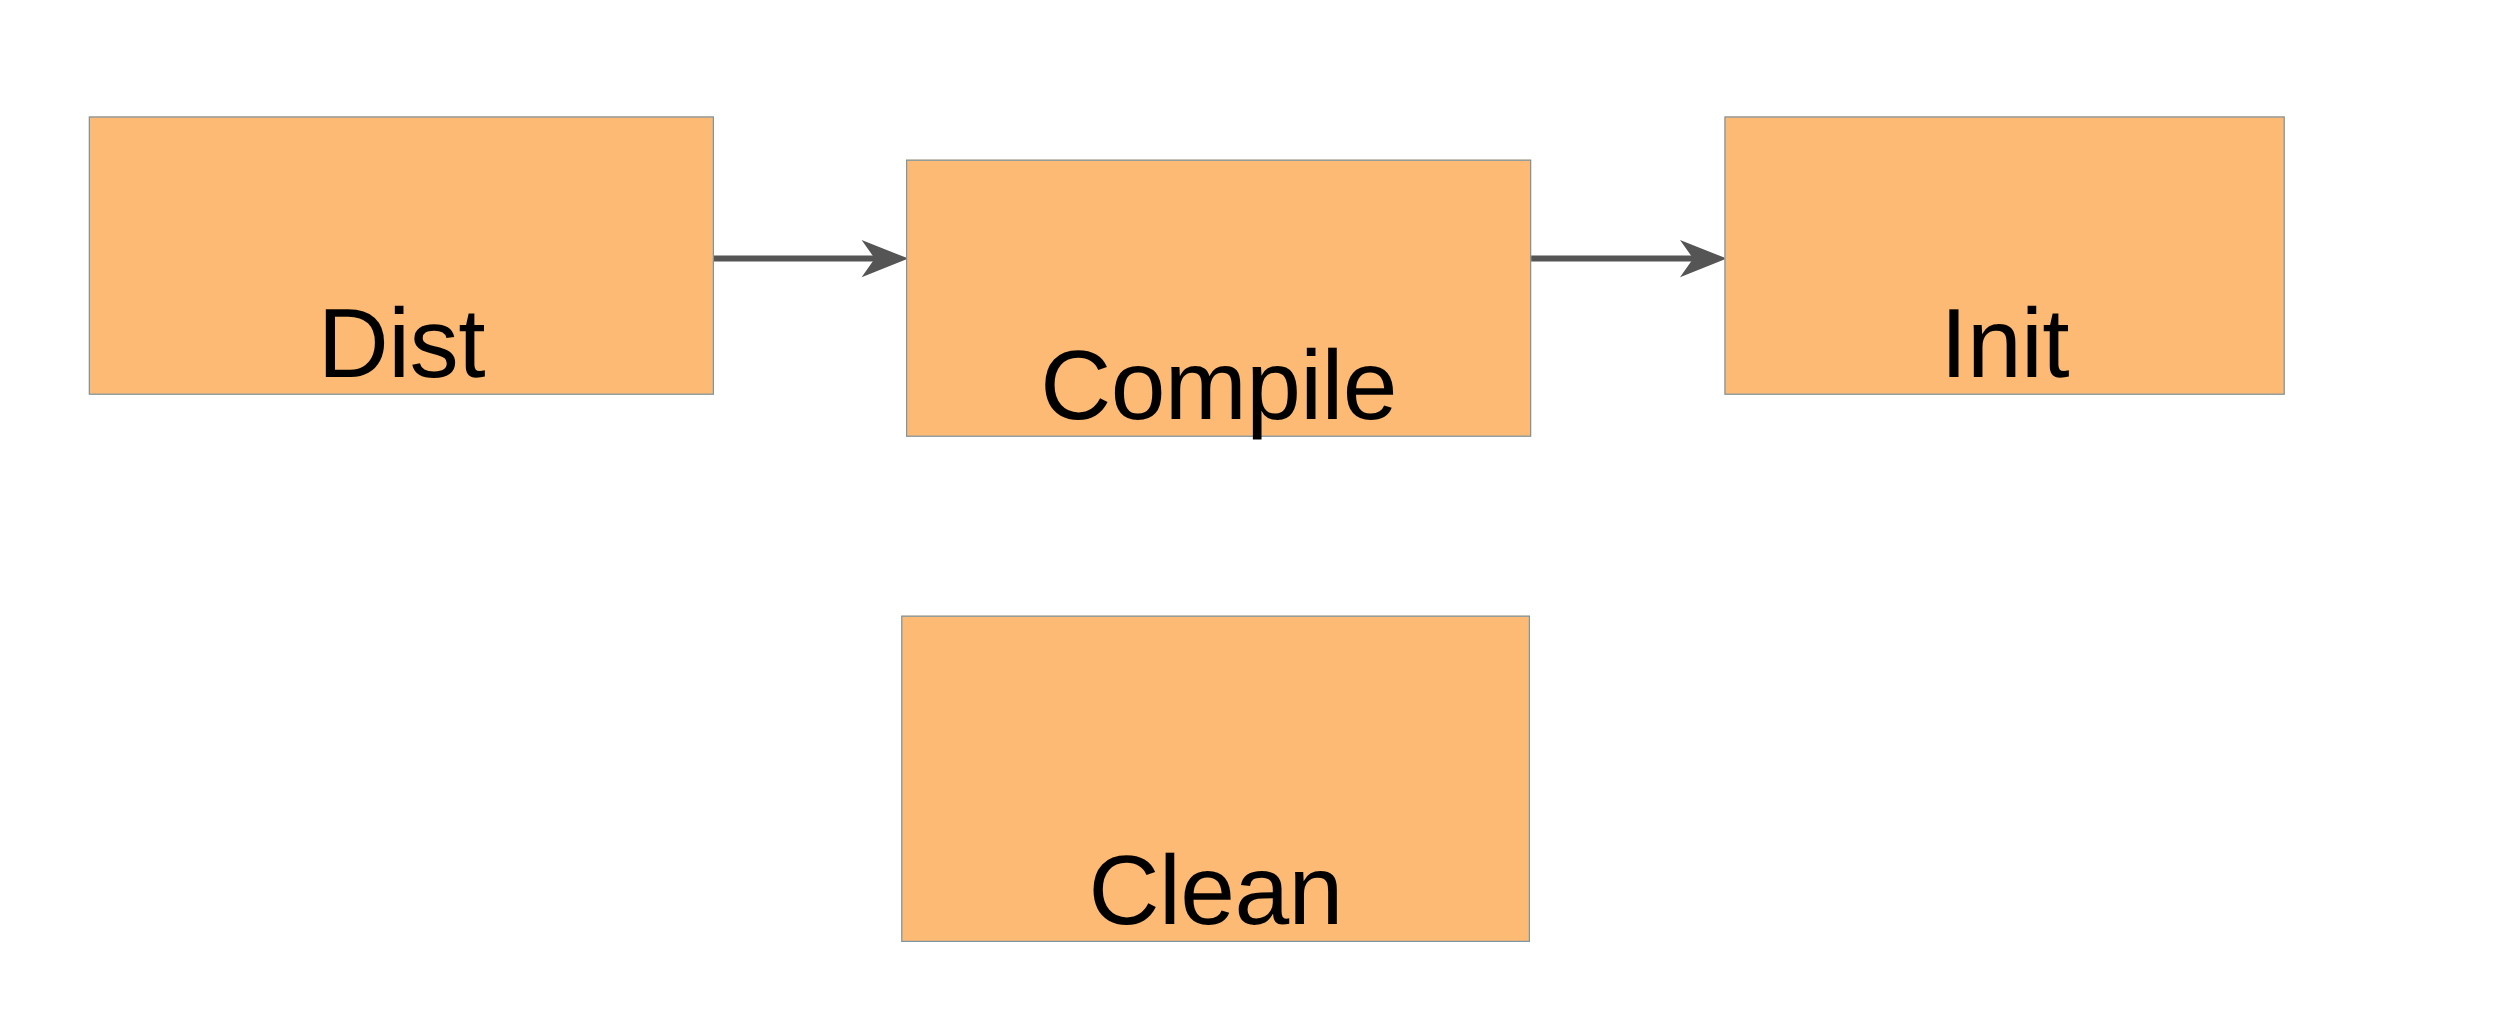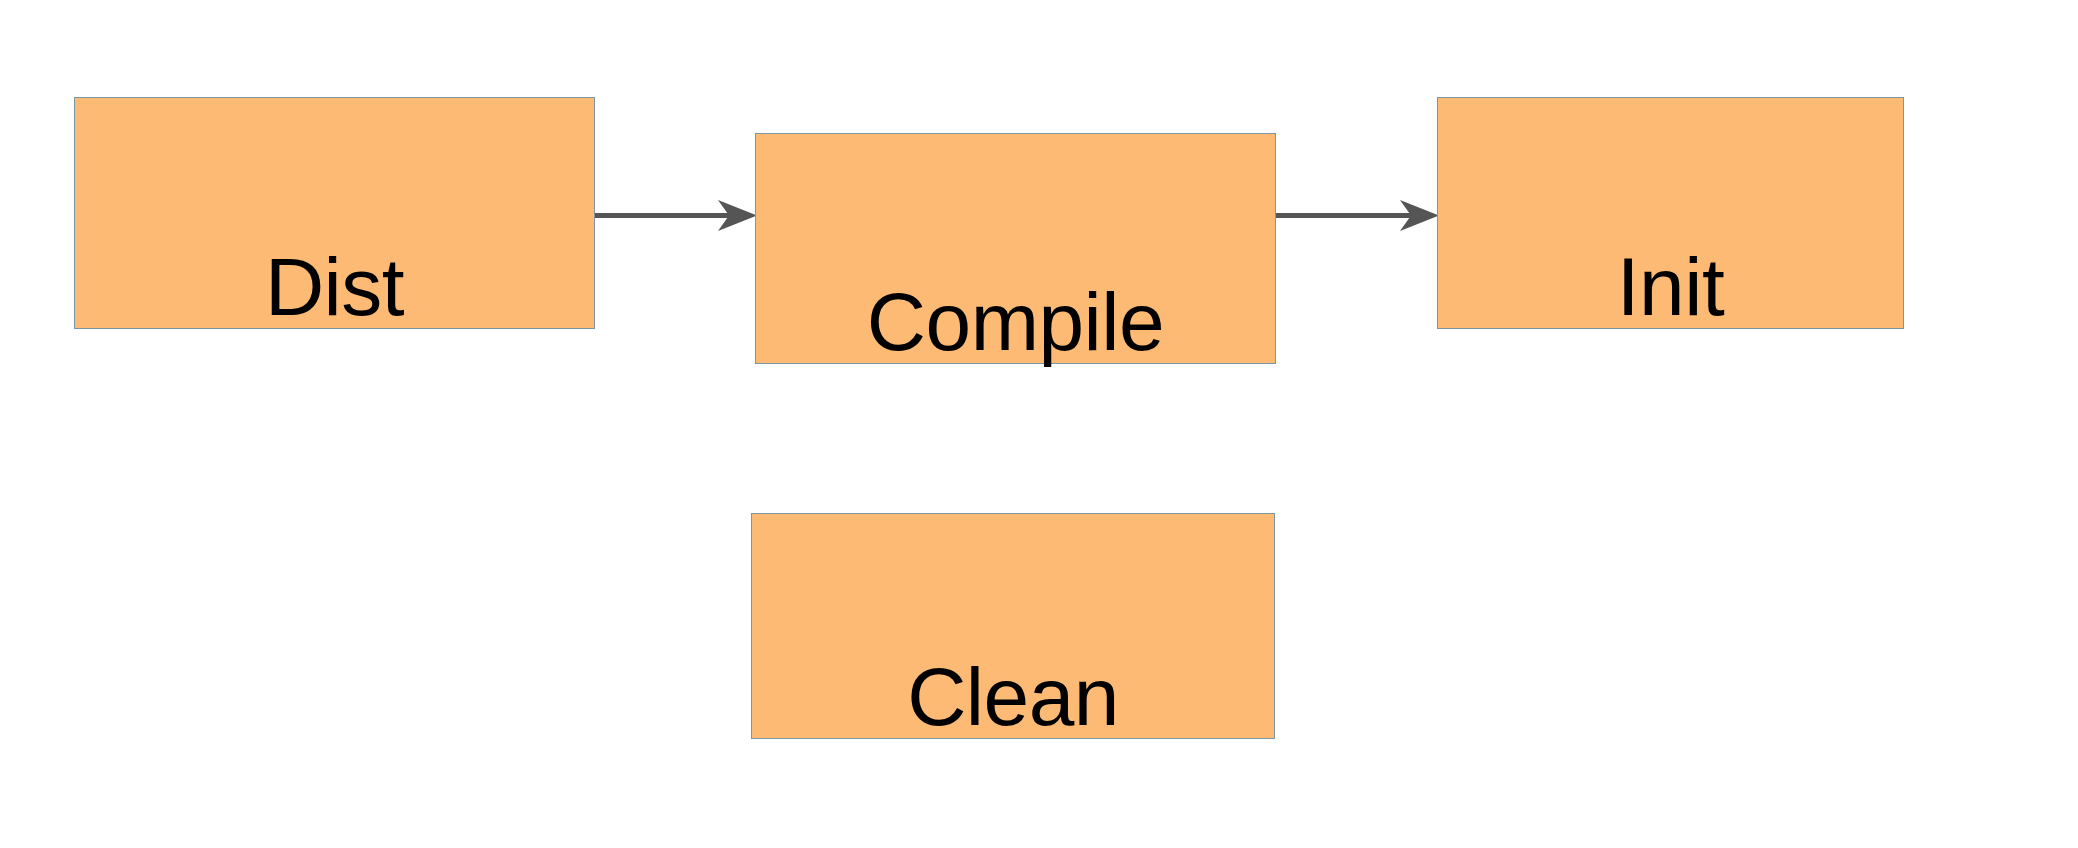--- a/index.html
+++ b/index.html
@@ -41,21 +41,21 @@
     pointer-events: none;
   }
   .edge svg {
     display: block;
     overflow: visible;
   }
   
   #node-dist    { left: 74px;   top: 97px;  width: 521px; height: 232px; }
   #node-compile { left: 755px;  top: 97px;  width: 521px; height: 231px; margin-top: 36px; }
   #node-init    { left: 1437px; top: 97px;  width: 467px; height: 232px; }
-  #node-clean   { left: 751px;  top: 513px; width: 524px; height: 226px; }
+  #node-clean   { left: 751px;  top: 513px; width: 524px; height: 272px; }
   
   #edge-dist-compile { left: 595px;  top: 195px; width: 162px; height: 42px; }
   #edge-compile-init { left: 1276px; top: 195px; width: 163px; height: 42px; }
 </style>
 </head>
 <body>
 
 <div id="canvas">
 
   <div class="node" id="node-dist">

